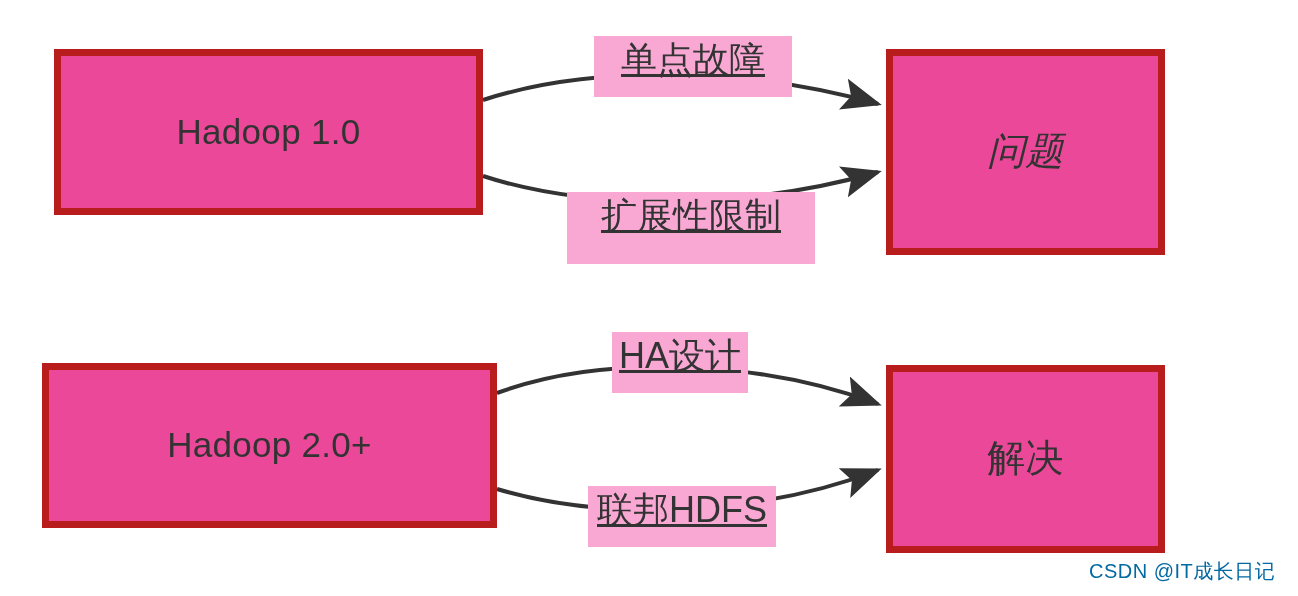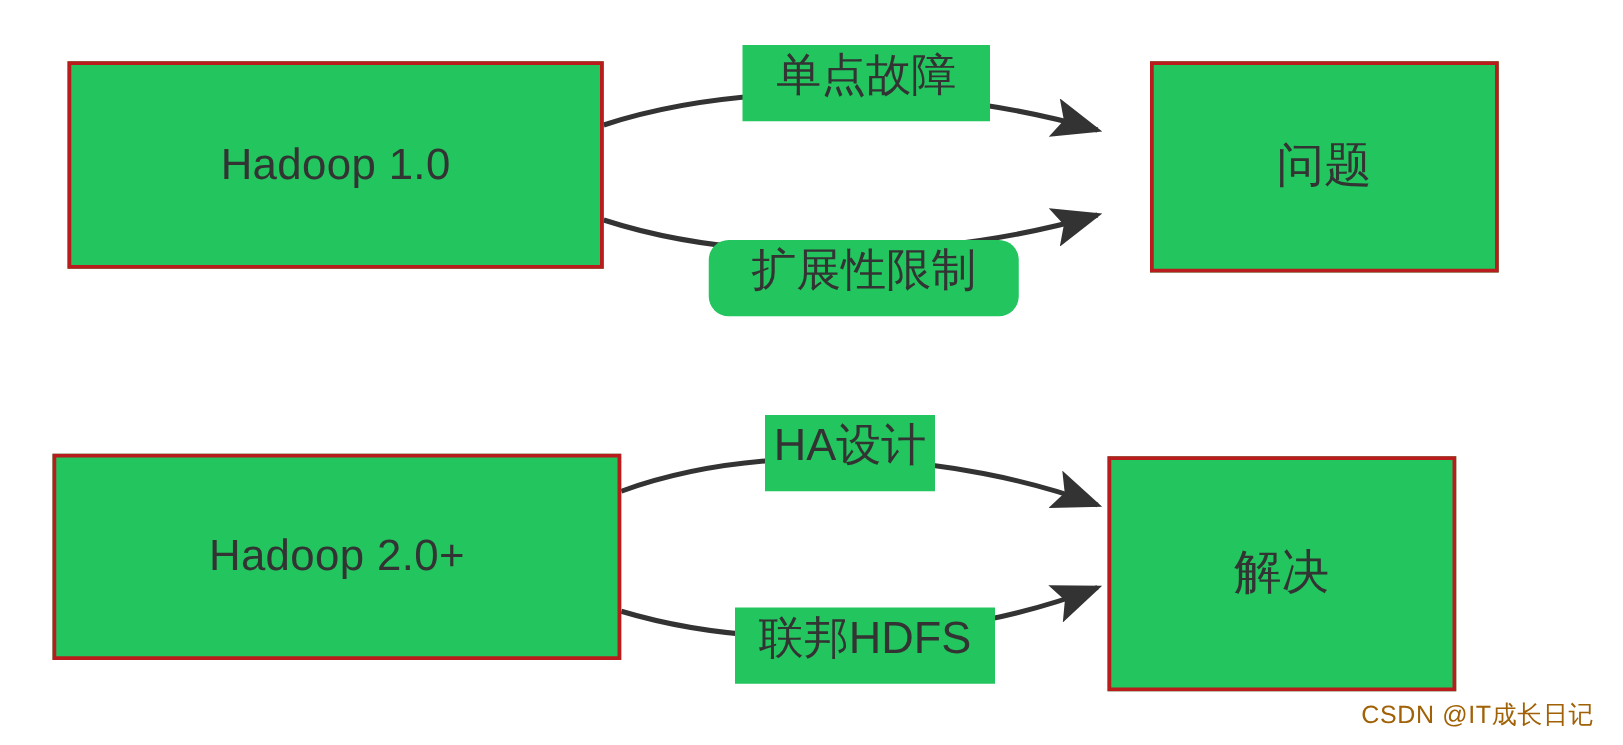--- a/index.html
+++ b/index.html
@@ -23,50 +23,51 @@
   .flow-svg {
     position: absolute;
     top: 0;
     left: 0;
     width: 1298px;
     height: 596px;
   }
   .node-box {
     position: absolute;
     box-sizing: border-box;
-    background: #22c55e;
-    border: 3px solid #b91c1c;
+    background: #ec4899;
+    border: 7px solid #b91c1c;
     display: flex;
     align-items: center;
     justify-content: center;
   }
   .node-label {
     color: #333333;
     font-size: 35px;
     line-height: 1.1;
     letter-spacing: 0.3px;
     white-space: nowrap;
   }
   .node-label.cjk {
     font-size: 38px;
   }
   .edge-label {
     position: absolute;
-    background: #22c55e;
+    background: #f9a8d4;
     color: #333333;
     font-size: 36px;
     line-height: 1.15;
     white-space: nowrap;
     padding: 3px 6px 6px 6px;
     box-sizing: border-box;
     text-align: center;
+    text-decoration: underline;
   }
   .watermark {
     position: absolute;
-    color: #a16207;
+    color: #0369a1;
     font-size: 20px;
     letter-spacing: 0.5px;
     white-space: nowrap;
   }
 </style>
 </head>
 <body>
 
 <div id="diagram-root">
 
@@ -83,35 +84,35 @@
 
     <path d="M 497,393 C 610,352 765,362 878,404" fill="none" stroke="#333333" stroke-width="4" marker-end="url(#arrowhead)"></path>
 
     <path d="M 497,489 C 610,523 765,514 878,470" fill="none" stroke="#333333" stroke-width="4" marker-end="url(#arrowhead)"></path>
   </svg>
 
   <div class="node-box" style="left:54px; top:49px; width:429px; height:166px;">
     <span class="node-label">Hadoop 1.0</span>
   </div>
 
-  <div class="node-box" style="left:920px; top:49px; width:279px; height:169px;">
+  <div class="node-box" style="left:886px; top:49px; width:279px; height:206px;font-style:italic;">
     <span class="node-label cjk">问题</span>
   </div>
 
   <div class="node-box" style="left:42px; top:363px; width:455px; height:165px;text-align:right;">
     <span class="node-label">Hadoop 2.0+</span>
   </div>
 
   <div class="node-box" style="left:886px; top:365px; width:279px; height:188px;">
     <span class="node-label cjk">解决</span>
   </div>
 
   <div class="edge-label" style="left:594px; top:36px; width:198px; height:61px;">单点故障</div>
 
-  <div class="edge-label" style="left:567px; top:192px; width:248px; height:61px;border-radius:16px;">扩展性限制</div>
+  <div class="edge-label" style="left:567px; top:192px; width:248px; height:72px;">扩展性限制</div>
 
   <div class="edge-label" style="left:612px; top:332px; width:136px; height:61px;">HA设计</div>
 
-  <div class="edge-label" style="left:588px; top:486px; width:208px; height:61px;">联邦HDFS</div>
+  <div class="edge-label" style="left:588px; top:486px; width:188px; height:61px;">联邦HDFS</div>
 
   <div class="watermark" style="left:1089px; top:558px;">CSDN @IT成长日记</div>
 
 </div>
 
 </body></html>

